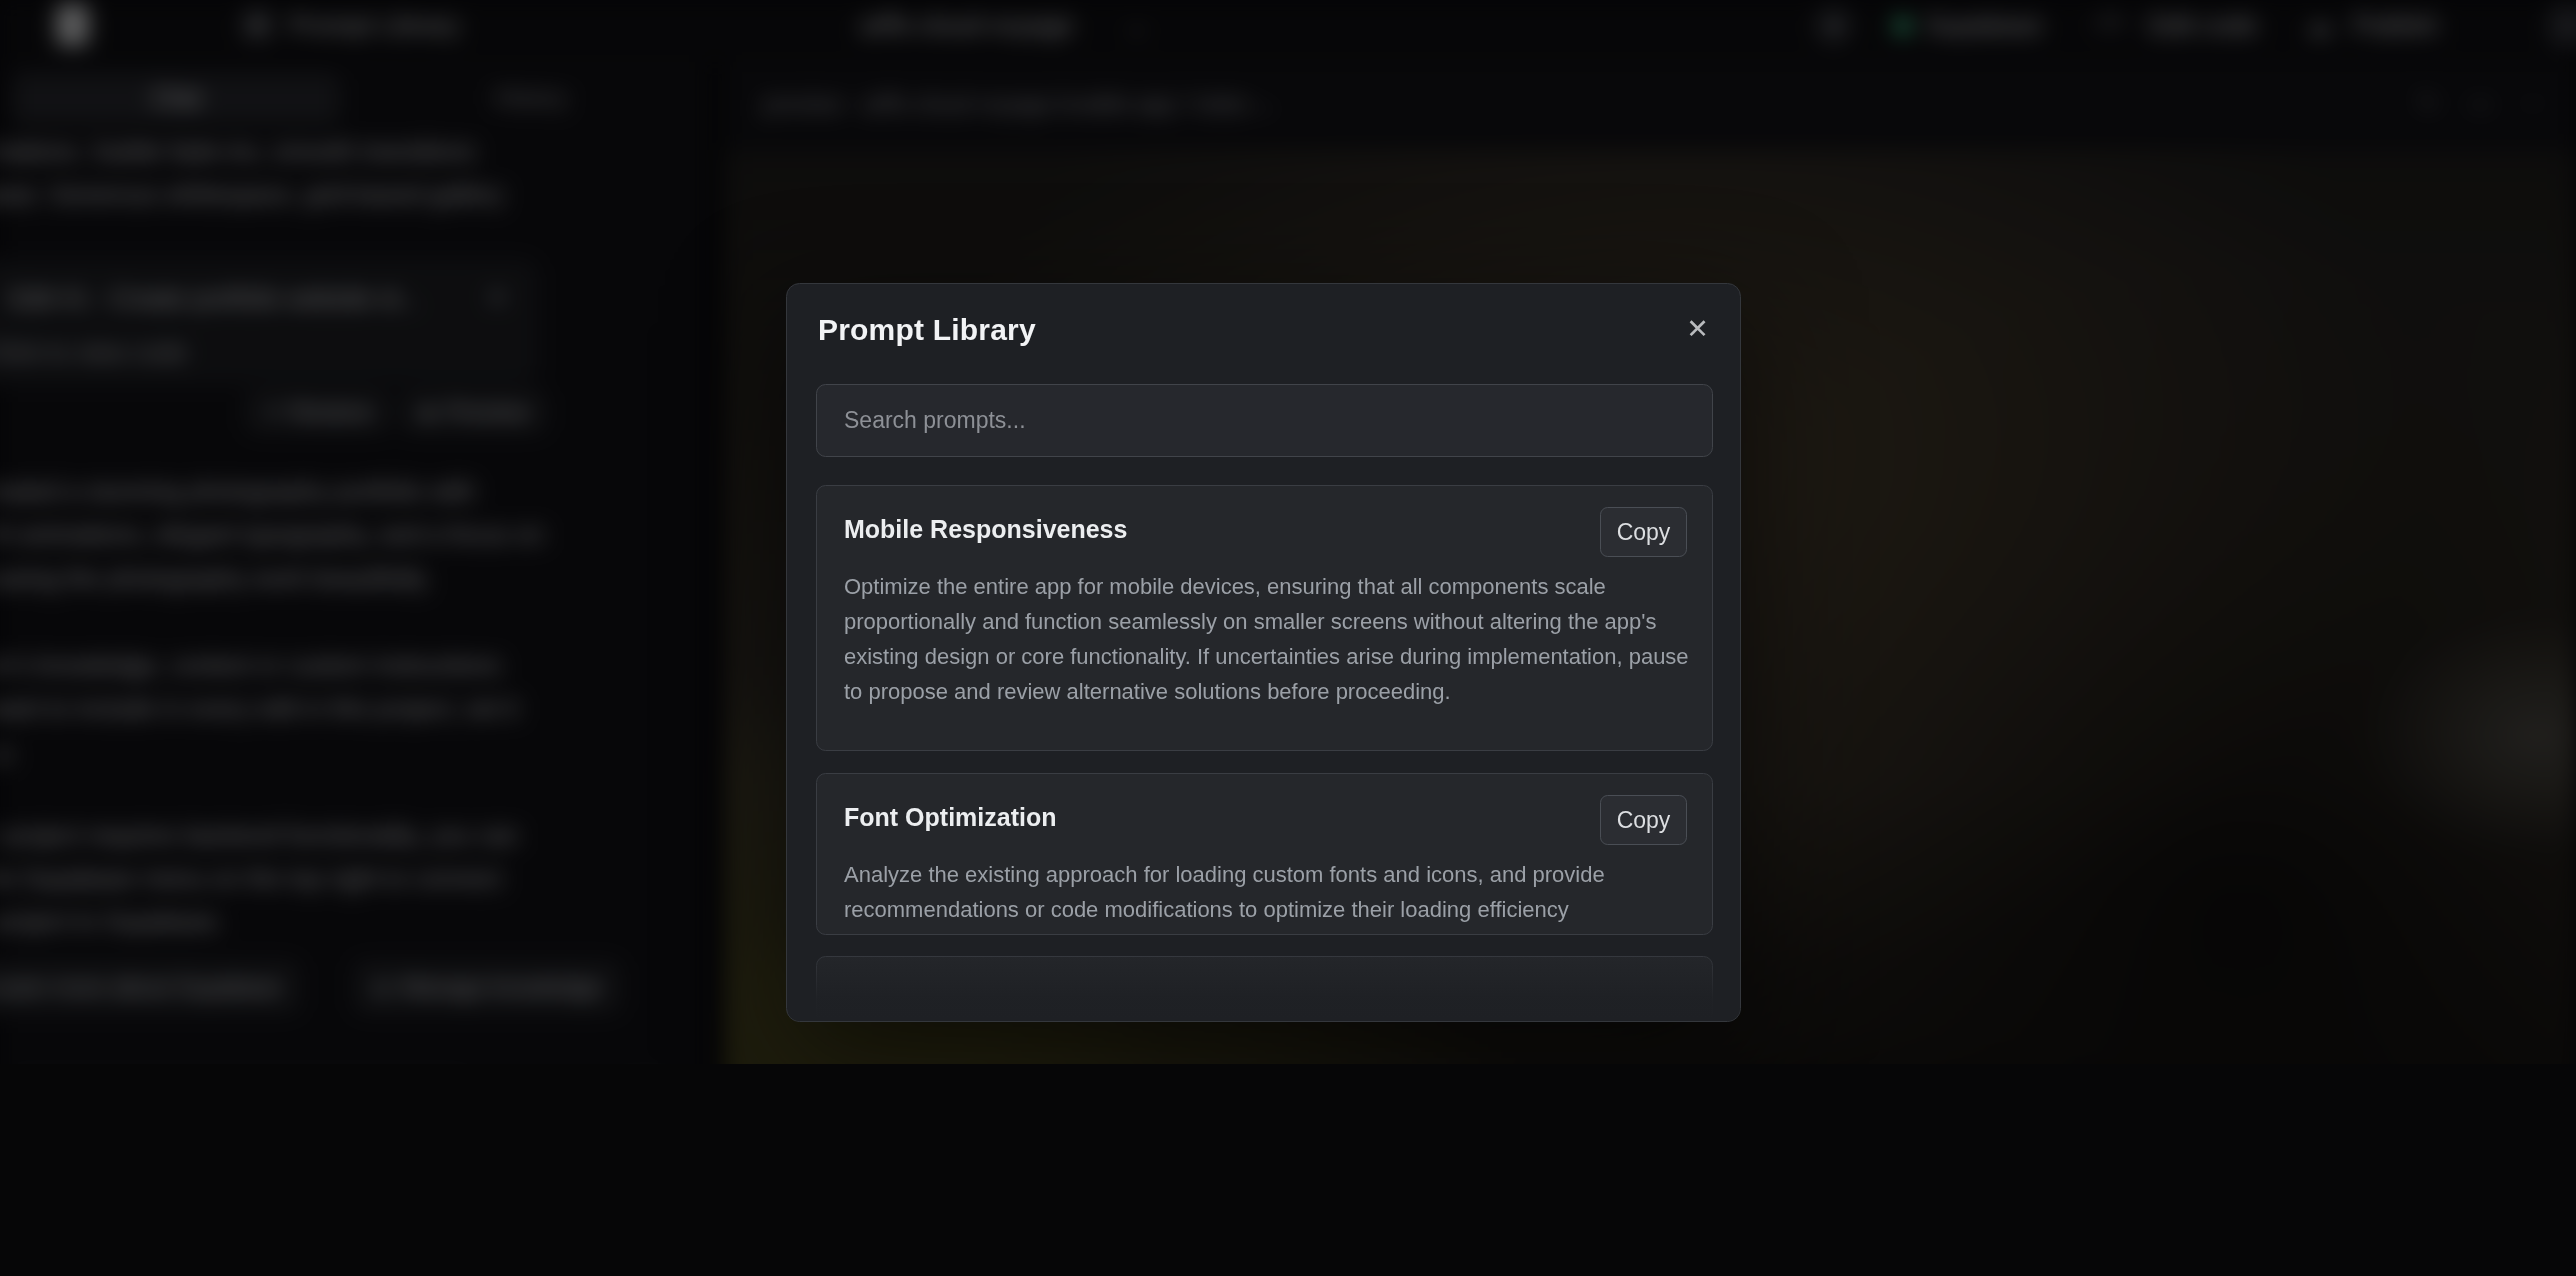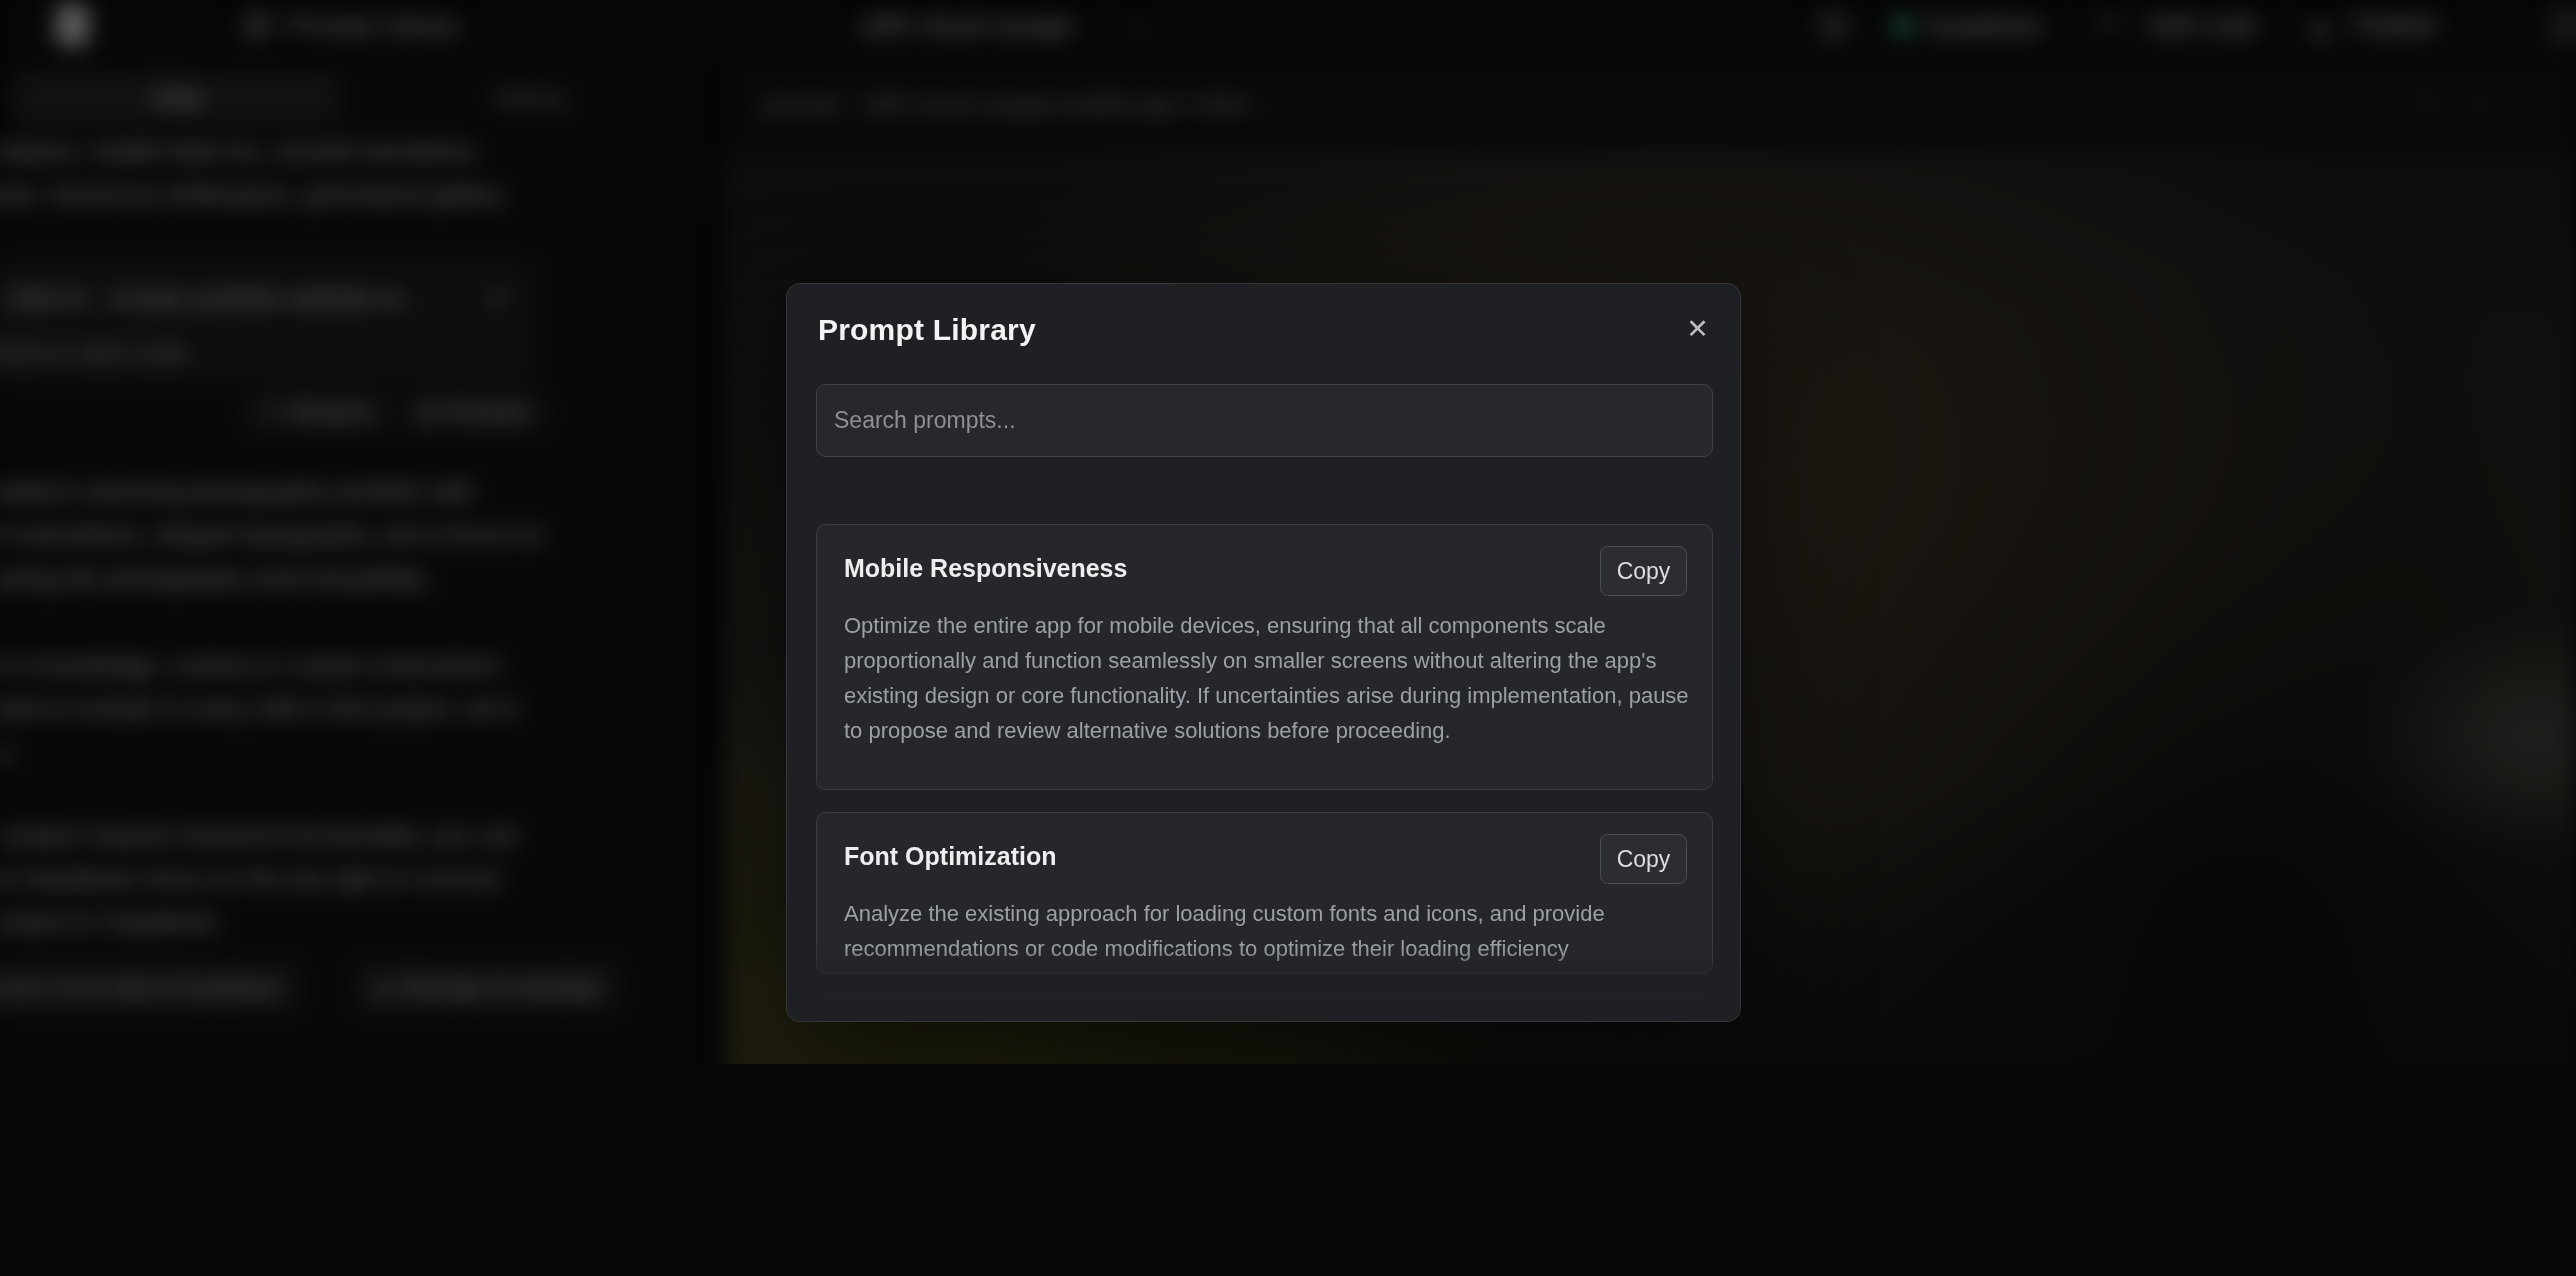--- a/index.html
+++ b/index.html
@@ -65,24 +65,24 @@
   
   .overlay { position:absolute; inset:0; background:rgba(4,4,6,0.52); }
 
   
   .modal { position:absolute; left:786px; top:283px; width:955px; height:739px; background:#1e2024;
            border:1px solid #34373c; border-radius:13.5px; box-shadow:0 39px 116px rgba(0,0,0,.6); overflow:hidden; }
   .modal-title { position:absolute; left:31px; top:29px; font-size:30px; font-weight:700; color:#f2f3f5; letter-spacing:0.2px; }
   .modal-close { position:absolute; left:891px; top:25px; width:39px; height:39px; color:#b9bbbe; font-size:27px;
                  display:flex; align-items:center; justify-content:center; cursor:pointer; background:none; border:none; }
   .search { position:absolute; left:29px; top:100px; width:897px; height:73px; background:#26282d;
-            border:1px solid #41444a; border-radius:9.6px; color:#d8dadd; font-size:23px; padding:0 17px;
+            border:1px solid #41444a; border-radius:9.6px; color:#d8dadd; font-size:23px; padding:0 27px;
             font-family:"Liberation Sans","DejaVu Sans",sans-serif; outline:none; }
   .search::placeholder { color:#8d9096; }
-  .prompt-card { position:absolute; left:29px; width:897px; background:#25272b; border:1px solid #3a3d43; border-radius:9.6px;margin-top:39px; }
+  .prompt-card { position:absolute; left:29px; width:897px; background:#25272b; border:1px solid #3a3d43; border-radius:9.6px; }
   .card1 { top:201px; height:266px; }
   .card2 { top:489px; height:162px; }
   .card3 { top:672px; height:67px; }
   .pc-title { position:absolute; left:27px; top:29px; font-size:25px; font-weight:700; color:#eceef0; }
   .copy-btn { position:absolute; right:25px; top:21px; width:87px; height:50px; background:#2b2d32;
               border:1px solid #4a4e55; border-radius:7.7px; color:#dcdee1; font-size:23px;
               display:flex; align-items:center; justify-content:center; cursor:pointer;
               font-family:"Liberation Sans","DejaVu Sans",sans-serif; }
   .pc-desc { position:absolute; left:27px; top:83px; width:849px; font-size:22px; line-height:35px; color:#9ba0a7; }
   .modal-fade { position:absolute; left:1.9px; top:662px; width:951px; height:75px;

